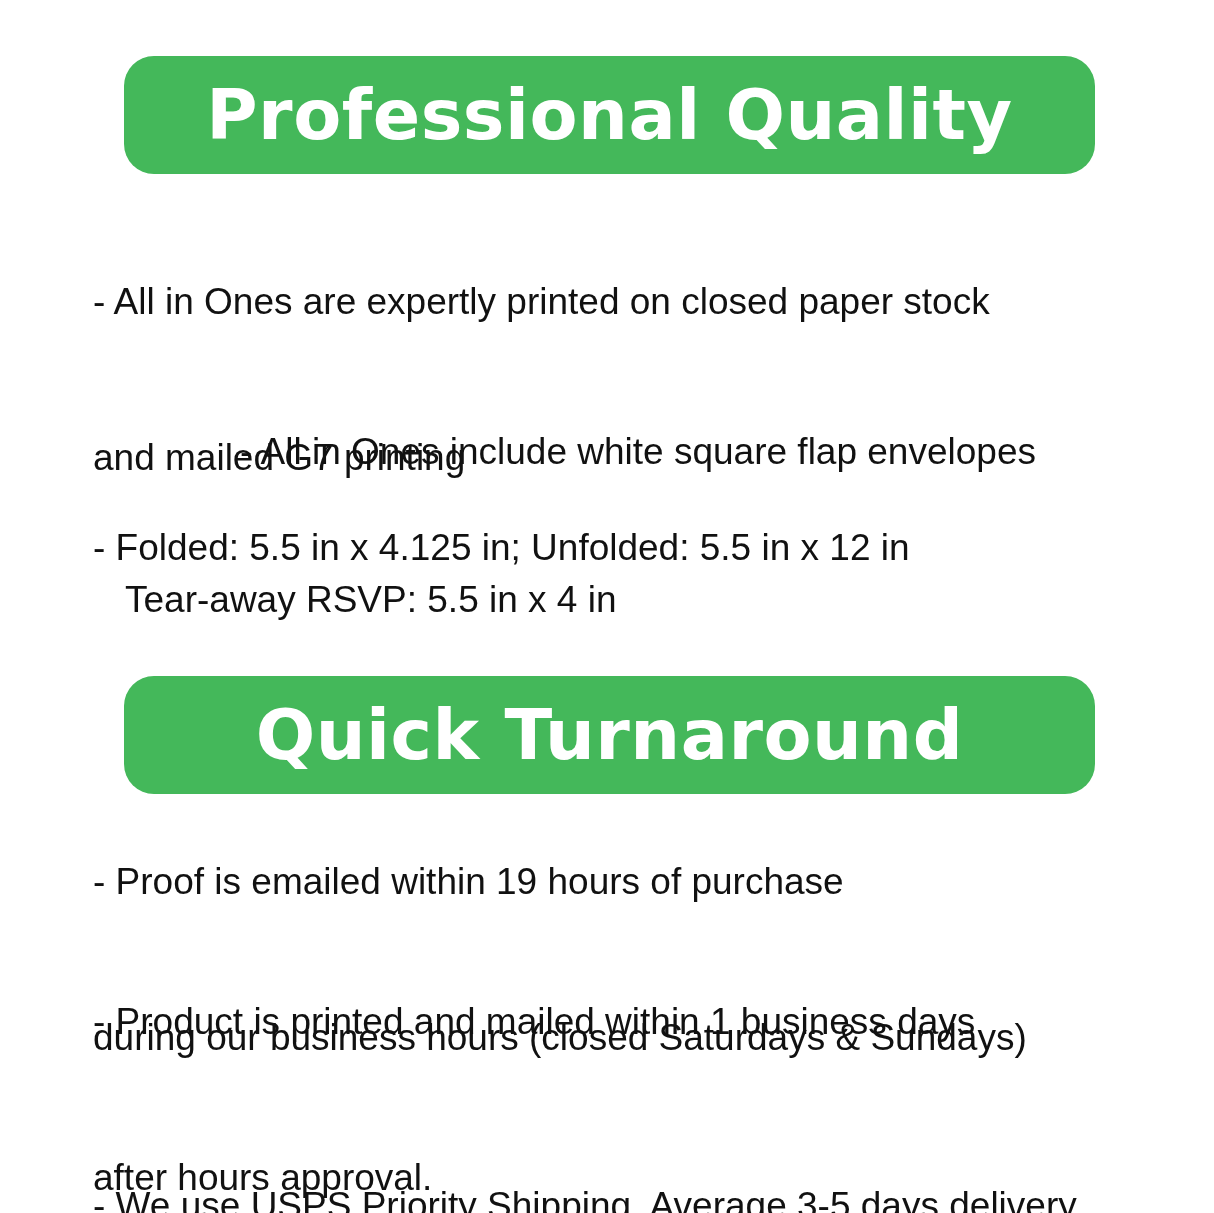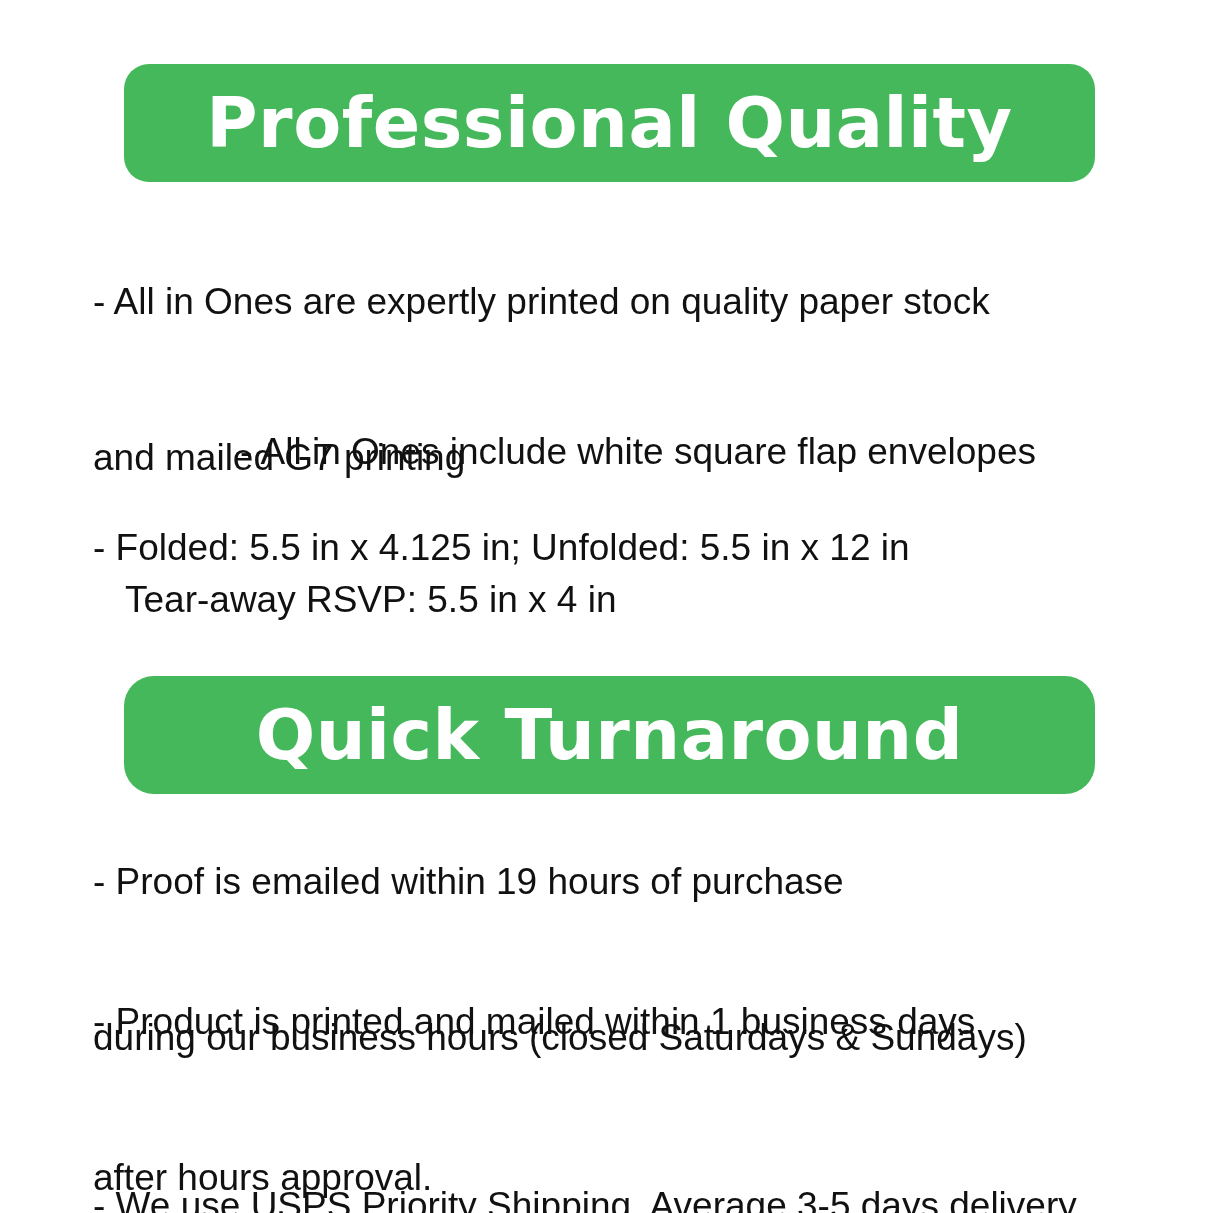--- a/index.html
+++ b/index.html
@@ -39,21 +39,21 @@
     color: #ffffff;
     font-family: "DejaVu Sans", sans-serif;
     font-weight: bold;
     font-size: 70px;
     line-height: 1;
     letter-spacing: 0.5px;
     white-space: nowrap;
     text-align: center;
   }
 
-  #banner-professional-quality { top: 64px; border-radius: 25px; }
+  #banner-professional-quality { top: 56px; }
   #banner-quick-turnaround    { top: 636px; margin-top: 40px; }
 
   
   .para {
     position: absolute;
     left: 93px;
     width: 1090px;
     font-family: "Liberation Sans", sans-serif;
     font-weight: 400;
     font-size: 37px;
@@ -79,21 +79,21 @@
 </head>
 <body>
 
 <div class="page">
 
   <div class="banner" id="banner-professional-quality">
     <span class="banner-text">Professional Quality</span>
   </div>
 
   <div class="para" id="para-printing">
-    <span>- All in Ones are expertly printed on quality paper stock</span>
+    <span>- All in Ones are expertly printed on closed paper stock</span>
     <br>
     <span>and mailed G7 printing</span>
   </div>
 
   <div class="para" id="para-envelopes">
     <span>- All in Ones include white square flap envelopes</span>
   </div>
 
   <div class="para" id="para-dimensions">
     <span>- Folded: 5.5 in x 4.125 in; Unfolded: 5.5 in x 12 in</span>

